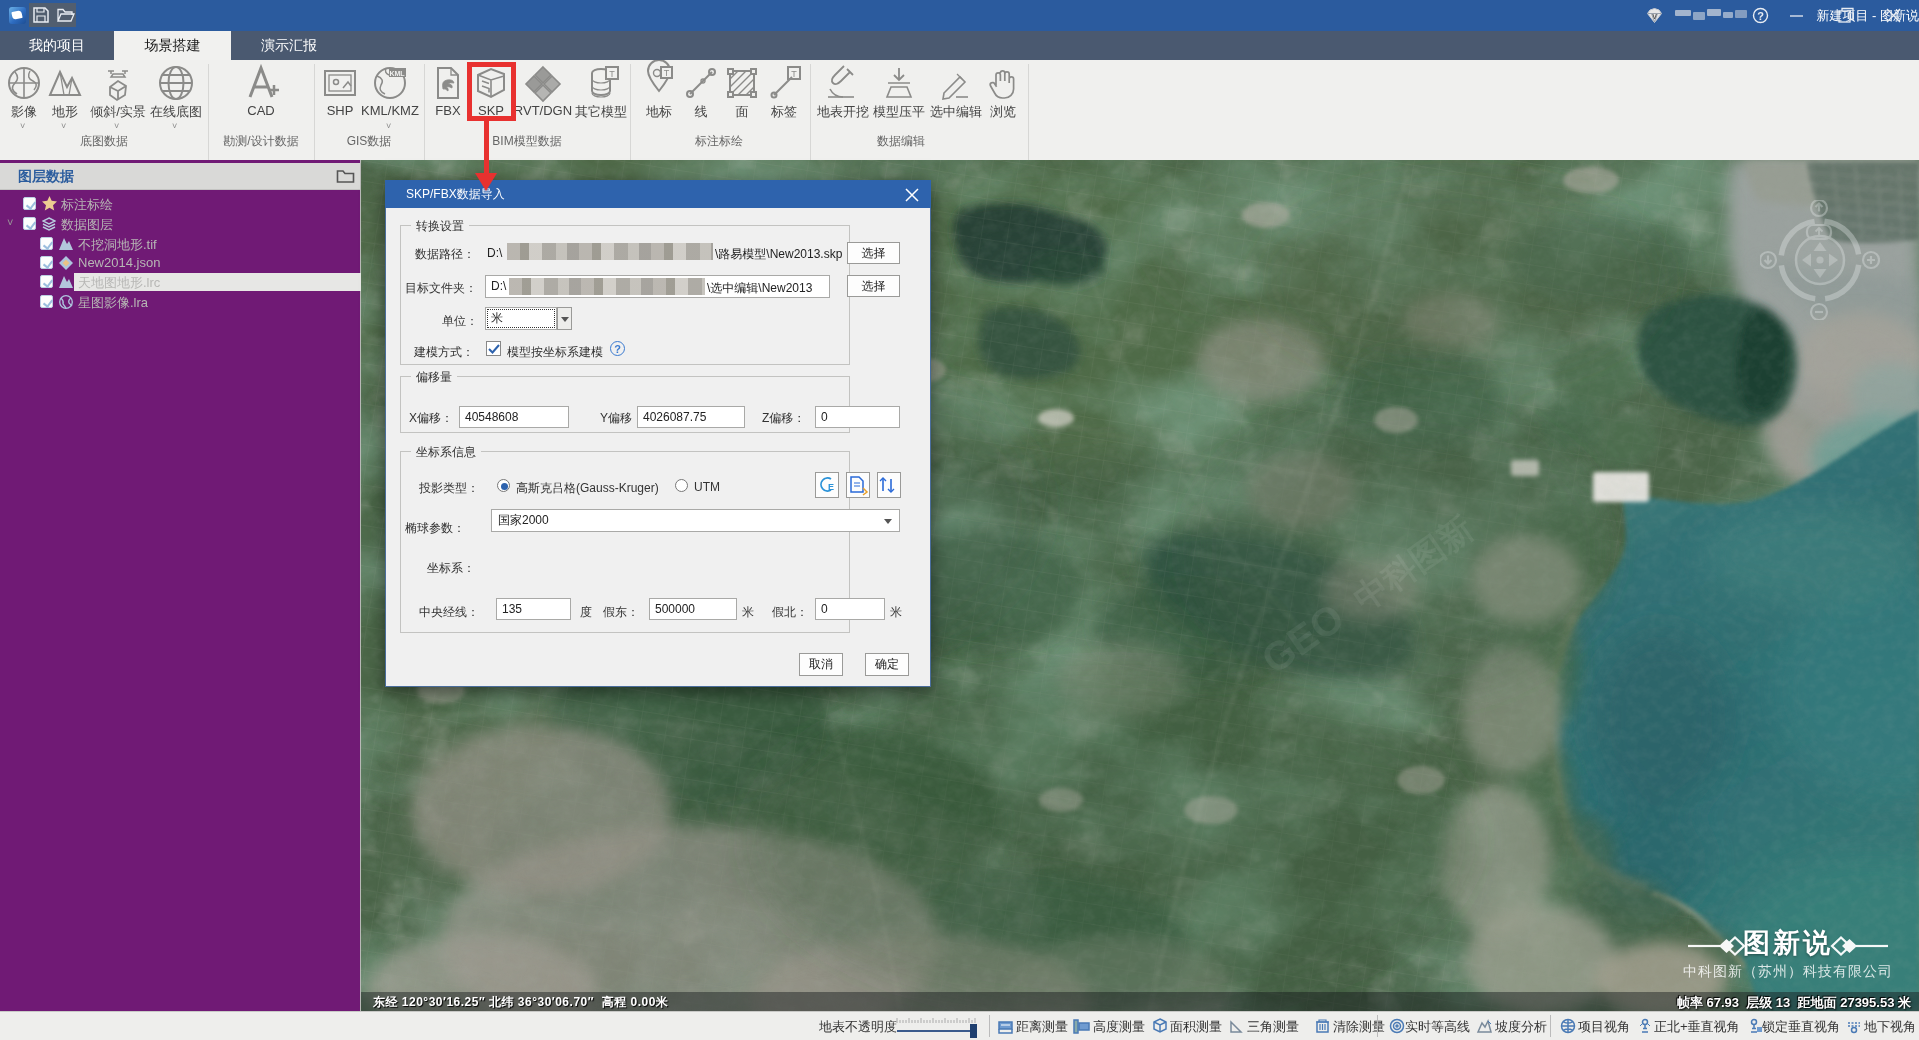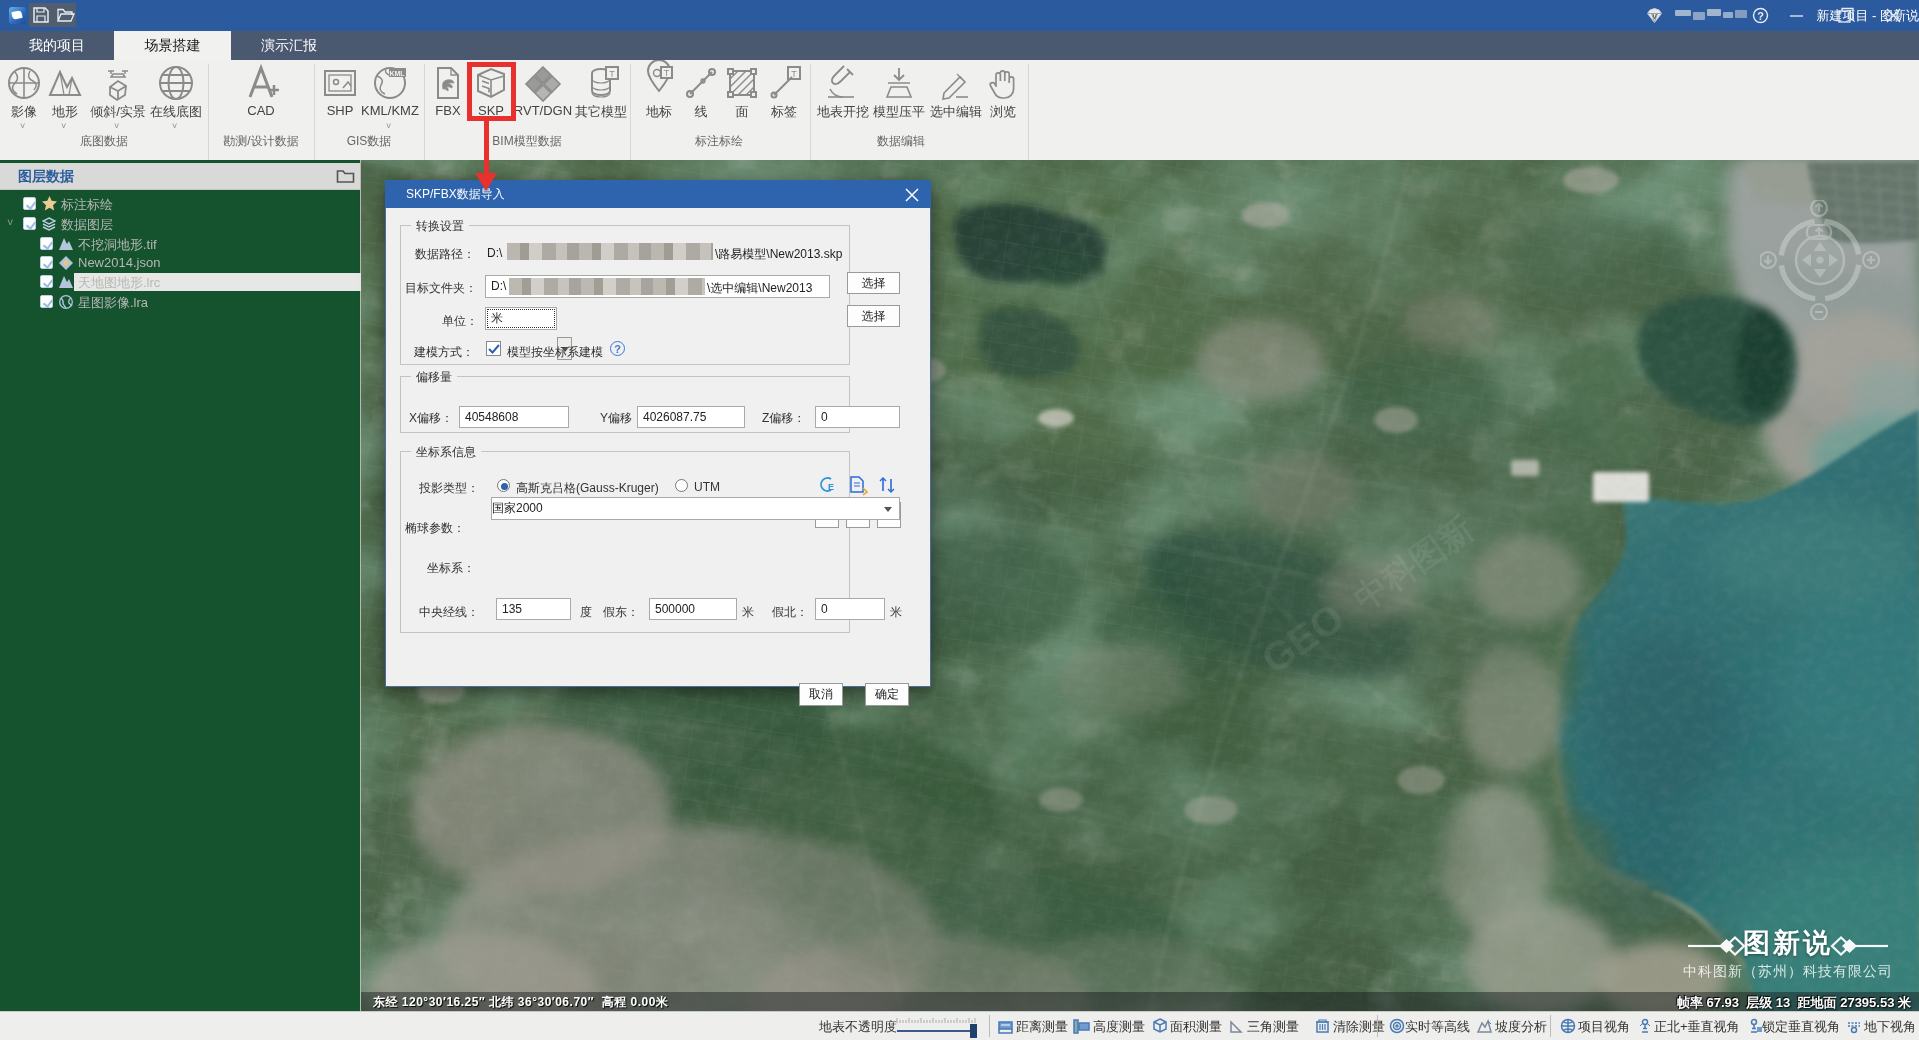--- a/index.html
+++ b/index.html
@@ -13,21 +13,21 @@
 #title { position:absolute; left:0; right:0; top:0; height:31px; text-align:right; line-height:31px;
   color:#fff; font-size:13px; }
 #tabbar { position:absolute; left:0; top:31px; width:1919px; height:29px; background:#4a5970; }
 .tab { position:absolute; top:0; height:29px; line-height:29px; color:#fff; font-size:14px; text-align:center; }
 #tab2 { background:#f1f1ef; color:#1a1a1a; }
 #ribbon { position:absolute; left:0; top:60px; width:1919px; height:100px; background:#f0f0ee; }
 .rsep { position:absolute; top:4px; height:148px; width:1px; background:#d7d7d5; }
 .glabel { position:absolute; top:73px; font-size:12px; color:#666; text-align:center; }
 .ritem { position:absolute; top:4px; text-align:center; font-size:13px; color:#444; }
 .caret { position:absolute; font-size:9px; color:#888; }
-#panel { position:absolute; left:0; top:160px; width:361px; height:851px; background:#14532d;
+#panel { position:absolute; left:0; top:160px; width:361px; height:851px; background:#701a75;
   border-right:1px solid #b9b9b7; }
 #phead { position:absolute; left:0; top:3px; width:360px; height:27px; background:#d9d9d7;
   border-bottom:1px solid #c4c4c2; }
 #phead .t { position:absolute; left:18px; top:5px; font-size:14px; font-weight:bold; color:#2c5d9e; }
 .trow { position:absolute; left:0; width:360px; height:17px; font-size:13px; color:#b7b7b5; }
 .cb { position:absolute; width:13px; height:13px; border:1px solid #bccfe2; background:#fdfdfd; border-radius:2px; }
 .cb:after { content:""; position:absolute; left:3.5px; top:1.5px; width:4px; height:7px; border:solid #9cbede; border-width:0 2px 2px 0; transform:rotate(38deg); }
 #statusbar { position:absolute; left:0; top:1011px; width:1919px; height:29px; background:#eeeeec;
   border-top:1px solid #c9c9c7; font-size:13px; color:#333; }
 .sitem { position:absolute; top:6px; height:18px; line-height:18px; }
@@ -44,21 +44,21 @@
 #dialog { position:absolute; left:385px; top:180px; width:546px; height:507px; background:#f0f0f0;
   border:1px solid #4a6d9c; box-shadow:0 5px 18px rgba(0,0,0,0.5); }
 #dtitle { position:absolute; left:-1px; top:-1px; width:546px; height:28px; background:#2e63ad;
   color:#fff; font-size:12px; line-height:28px; padding-left:21px; }
 .grp { position:absolute; left:14px; width:450px; border:1px solid #c3c3c1; }
 .grp .gl { position:absolute; left:10px; top:-8px; background:#f0f0f0; padding:0 5px; font-size:12px; color:#333; }
 .dlab { position:absolute; font-size:12px; color:#333; }
 .tbox { position:absolute; background:#fff; border:1px solid #a9a9a7; font-size:12px; color:#222;
   line-height:20px; padding-left:5px; }
 .dbtn { position:absolute; background:#fdfdfd; border:1px solid #9a9a98; font-size:12px; color:#222;
-  text-align:center;margin-top:30px; }
+  text-align:center; }
 .ddown { position:absolute; background:#fff; border:1px solid #a9a9a7; font-size:12px; color:#222; }
 .ddown:after { content:""; position:absolute; right:7px; top:9px; width:0; height:0; border-left:4px solid transparent; border-right:4px solid transparent; border-top:5px solid #555; }
 .pix { position:absolute; height:17px; opacity:.9;
   background:repeating-linear-gradient(90deg,#b4b0a9 0 13px,#969389 13px 22px,#cdcac4 22px 35px,#a5a29b 35px 49px,#c0bdb6 49px 60px,#9d9a94 60px 72px);
 }
 #redbox { position:absolute; left:467px; top:62px; width:49px; height:59px; border:5px solid #e8312f; }
 #redline { position:absolute; left:484px; top:121px; width:5px; height:52px; background:#e8312f; }
 #redhead { position:absolute; left:475px; top:173px; width:0; height:0;
   border-left:11px solid transparent; border-right:11px solid transparent; border-top:18px solid #e8312f; }
 </style>
@@ -697,21 +697,21 @@
           <path d="M36,5 h8 l4,4 v11 h-12 Z" stroke="#2a6ad8" stroke-width="1.5"></path>
           <path d="M39,11 h6 M39,14 h6" stroke="#2a6ad8" stroke-width="1.2"></path>
           <path d="M48,16 l4,4 -4,3" stroke="#e8a02a" stroke-width="1.5"></path>
         </g>
       <g stroke="#2a6ad8" stroke-width="1.6">
           <path d="M68,7 v12 M76,7 v12"></path>
           <path d="M65,9 l3,-3 3,3 M73,17 l3,3 3,-3" stroke-width="1.4"></path>
         </g>
     </svg>
     <div class="dlab" style="left:4px;top:68px">椭球参数：</div>
-    <div class="ddown" style="left:90px;top:45px;width:409px;height:23px;line-height:21px;padding-left:0">国家2000</div>
+    <div class="ddown" style="left:90px;top:57px;width:409px;height:23px;line-height:21px;padding-left:6px">国家2000</div>
     <div class="dlab" style="left:26px;top:108px">坐标系：</div>
     <div class="dlab" style="left:18px;top:152px">中央经线：</div>
     <div class="tbox" style="left:95px;top:146px;width:75px;height:22px;line-height:20px">135</div>
     <div class="dlab" style="left:179px;top:152px">度</div>
     <div class="dlab" style="left:202px;top:152px">假东：</div>
     <div class="tbox" style="left:248px;top:146px;width:88px;height:22px;line-height:20px">500000</div>
     <div class="dlab" style="left:341px;top:152px">米</div>
     <div class="dlab" style="left:371px;top:152px">假北：</div>
     <div class="tbox" style="left:414px;top:146px;width:70px;height:22px;line-height:20px">0</div>
     <div class="dlab" style="left:489px;top:152px">米</div>

